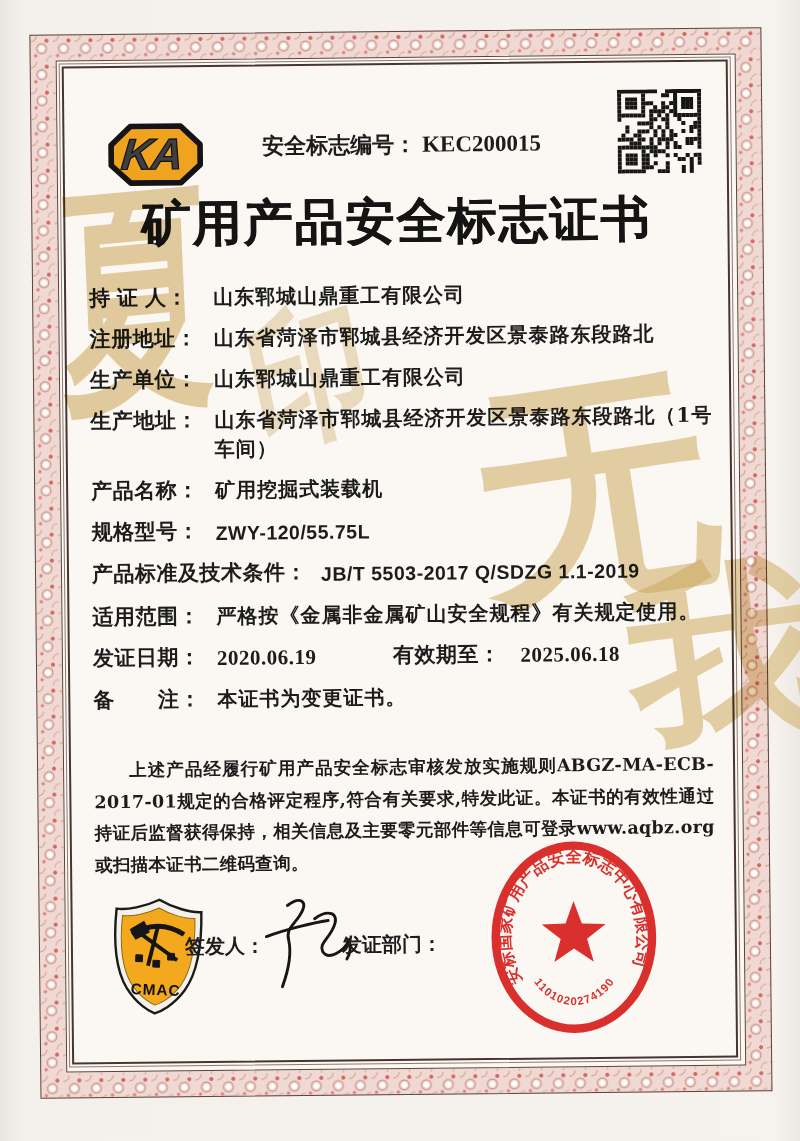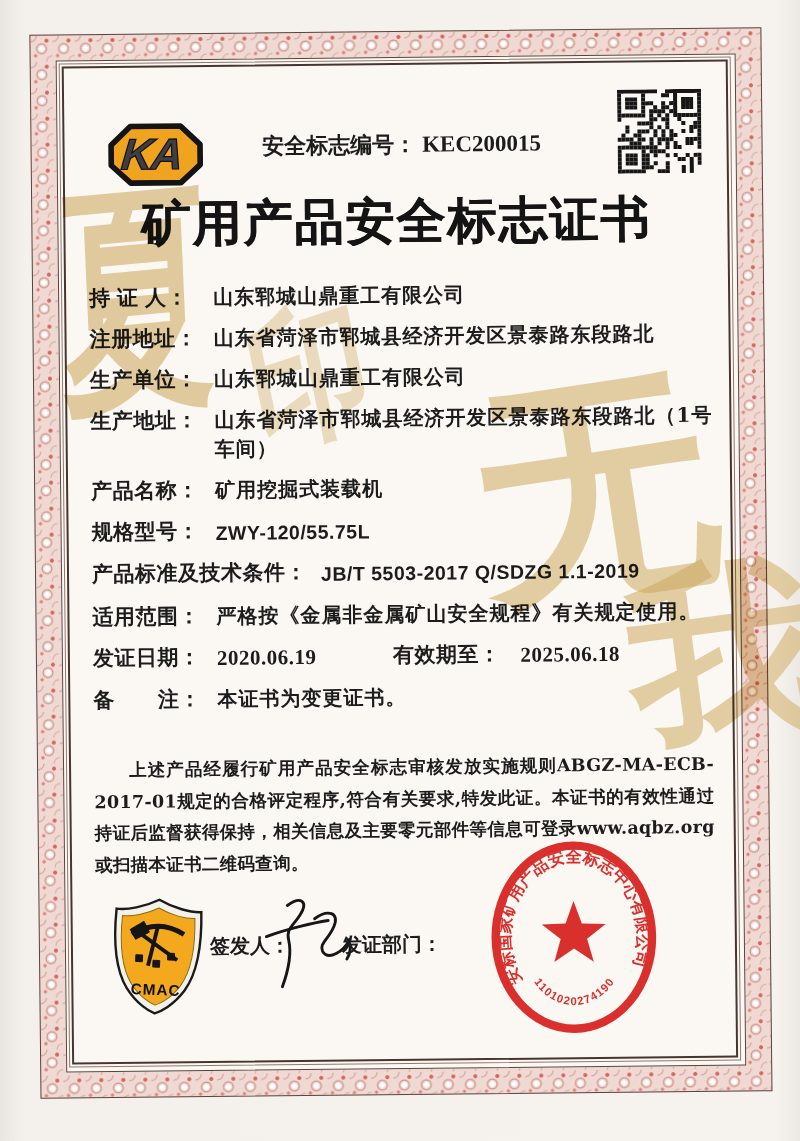--- a/index.html
+++ b/index.html
@@ -82,21 +82,21 @@
   .paragraph{
     position:absolute;left:92px;top:752px;width:620px;
     font-family:"DejaVu Serif", serif;font-weight:600;font-size:17.5px;line-height:1.8;
     text-indent:2em;text-align:justify;letter-spacing:0.3px;
   }
 
   .shield{position:absolute;left:100px;top:894px;width:106px;height:120px;transform:rotate(3deg);}
   .signer-label,.issuer-label{
     position:absolute;top:931px;font-family:"DejaVu Serif", serif;font-weight:800;font-size:20px;white-space:nowrap;
   }
-  .signer-label{left:206px;}
+  .signer-label{left:181px;}
   .issuer-label{left:338px;}
   .signature{position:absolute;left:251px;top:886px;width:116px;height:110px;}
   .seal{position:absolute;left:486px;top:840px;width:168px;height:198px;opacity:.93;mix-blend-mode:multiply;}
 </style>
 </head>
 <body>
 
 <div class="cert">
 
   <div class="band-ring"></div>

